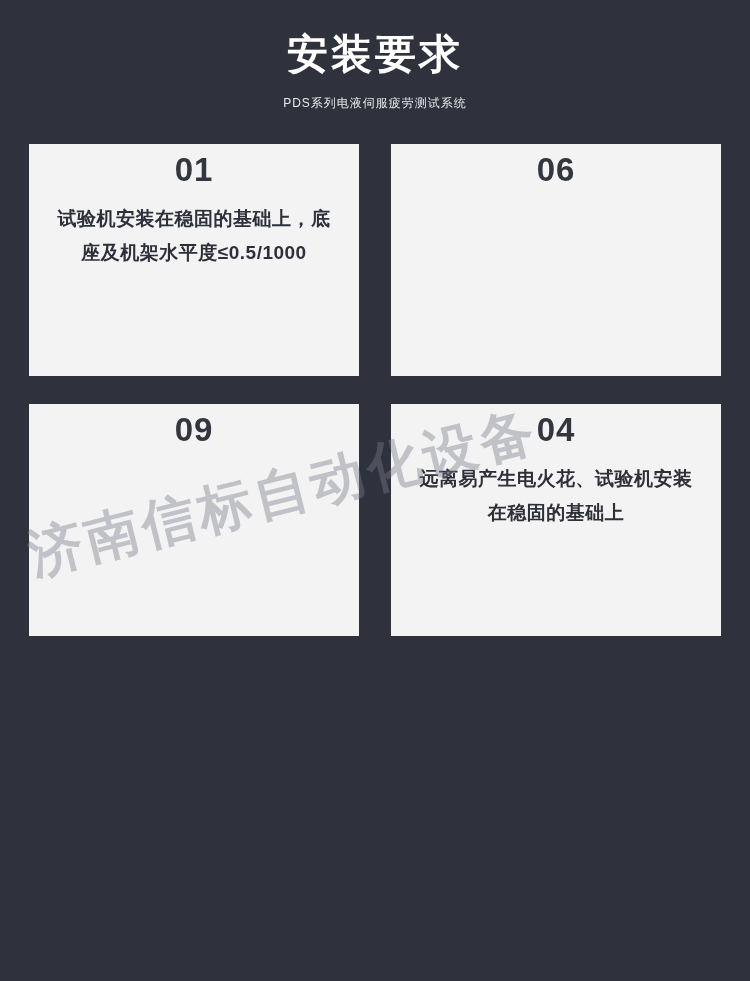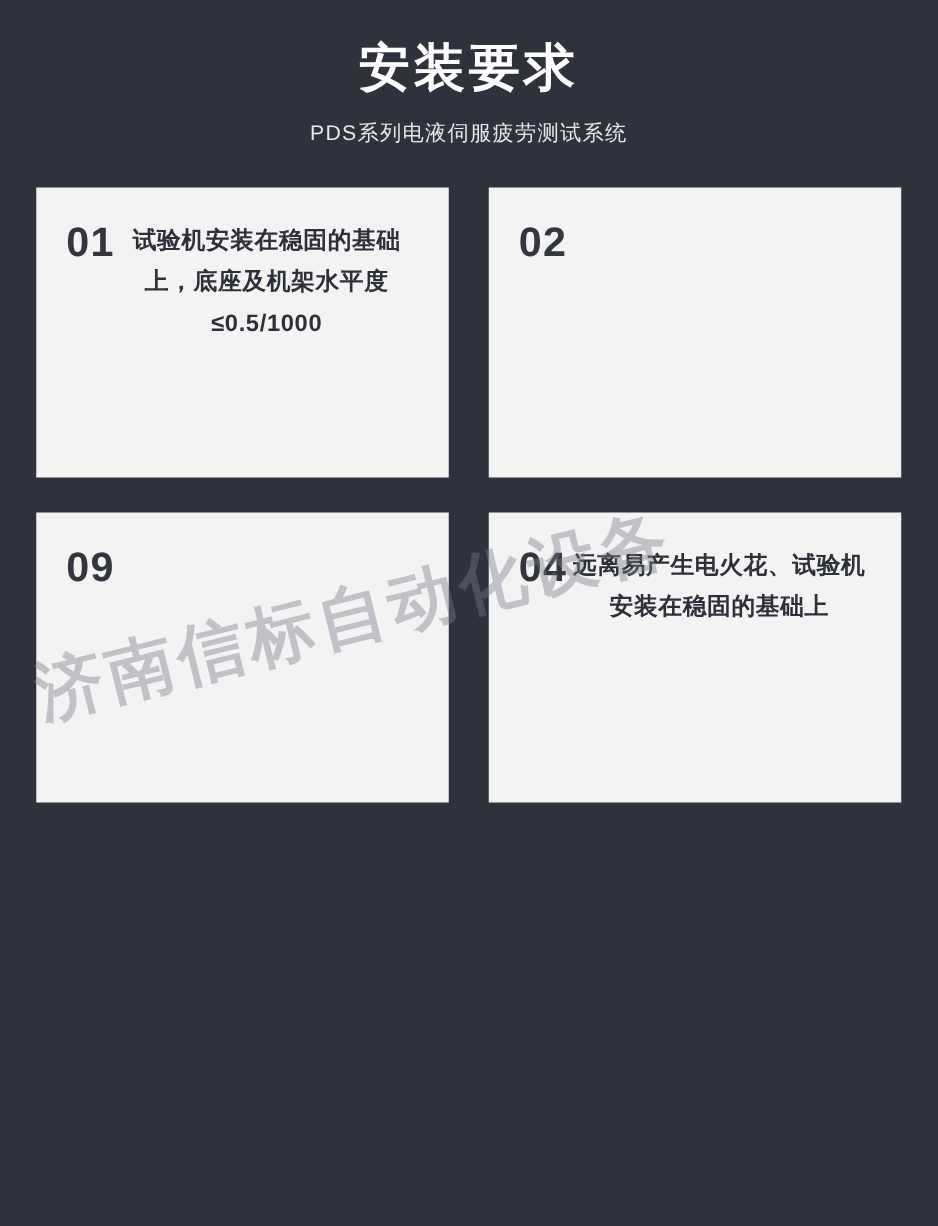--- a/index.html
+++ b/index.html
@@ -28,42 +28,42 @@
   .title {
     color: #ffffff;
     font-size: 41px;
     font-weight: bold;
     letter-spacing: 3px;
     line-height: 1.2;
     margin: 0;
   }
   .subtitle {
     color: #e8e8ea;
-    font-size: 17px;
+    font-size: 12px;
     letter-spacing: 1px;
     margin-top: 16px;
   }
   .grid {
     margin: 32px auto 0 auto;
     width: 692px;
     display: grid;
     grid-template-columns: 330px 330px;
     grid-column-gap: 32px;
     grid-row-gap: 28px;
     position: relative;
     z-index: 2;
   }
   .card {
     background: #f3f3f3;
     height: 232px;
     box-sizing: border-box;
-    padding: 26px 24px 20px 24px;
+    padding: 8px 24px 20px 24px;
     display: flex;
-    flex-direction: row;
-    align-items: flex-start;
+    flex-direction: column;
+    align-items: center;
   }
   .card-num {
     color: #33363f;
     font-size: 33px;
     font-weight: bold;
     letter-spacing: 1px;
     line-height: 1.1;
     margin-bottom: 14px;
   }
   .card-text {
@@ -102,21 +102,21 @@
   </div>
 
   <div class="grid">
 
     <div class="card">
       <div class="card-num">01</div>
       <div class="card-text">试验机安装在稳固的基础上，底座及机架水平度≤0.5/1000</div>
     </div>
 
     <div class="card">
-      <div class="card-num">02</div>
+      <div class="card-num">06</div>
     </div>
 
     <div class="card">
       <div class="card-num">09</div>
     </div>
 
     <div class="card">
       <div class="card-num">04</div>
       <div class="card-text">远离易产生电火花、试验机安装在稳固的基础上</div>
     </div>

